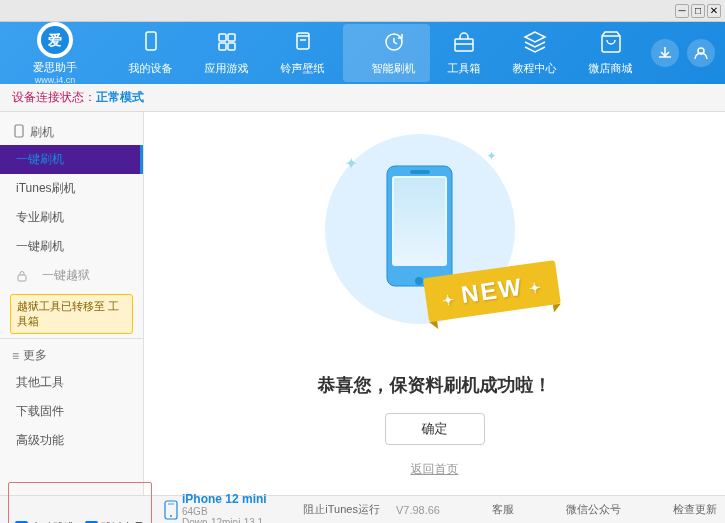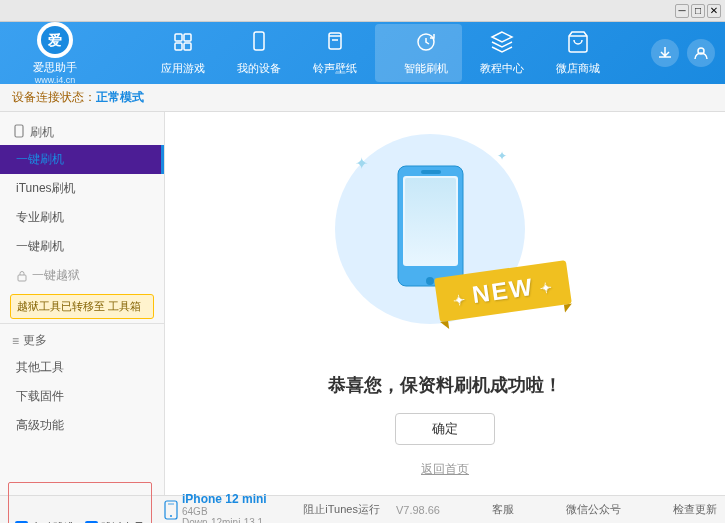--- a/index.html
+++ b/index.html
@@ -73,32 +73,32 @@
 
     
     .status-bar {
       height: 28px;
       background: #f5f5f5;
       border-bottom: 1px solid #ddd;
       display: flex; align-items: center;
       padding: 0 12px;
       font-size: 12px; color: #333;
     }
-    .status-bar span { color: #a16207; }
+    .status-bar span { color: #be185d; }
     .status-bar strong { color: #1a8ae0; font-weight: bold; }
 
     
     .main-layout {
       display: flex;
       height: calc(523px - 22px - 62px - 28px - 28px);
     }
 
     
     .sidebar {
-      width: 165px;
+      width: 144px;
       background: #f8f8f8;
       border-right: 1px solid #e0e0e0;
       overflow-y: auto;
       padding: 8px 0;
     }
     .sidebar-section-title {
       display: flex; align-items: center;
       padding: 4px 12px;
       color: #666; font-size: 12px;
     }
@@ -109,21 +109,21 @@
       font-size: 12px;
     }
     .sidebar-item.active {
       background: #4c1d95;
       color: #1a8ae0;
       border-right: 3px solid #1a8ae0;
     }
     .sidebar-divider { border-top: 1px solid #e0e0e0; margin: 4px 0; }
     .sidebar-locked {
       padding: 6px 16px; color: #999; font-size: 12px;
-      display: flex; align-items: center; gap: 4px;
+      display: flex; align-items: center; gap: 14px;
     }
     .sidebar-warning-box {
       margin: 4px 10px;
       background: #fff3cd;
       border: 1px solid #ffc107;
       border-radius: 3px;
       padding: 4px 6px;
       font-size: 11px; color: #856404;
     }
 
@@ -194,57 +194,67 @@
       </svg>
     </div>
     <div style="color:white;font-size:11px;margin-top:2px">爱思助手</div>
     <div style="color:rgba(255,255,255,0.8);font-size:9px">www.i4.cn</div>
   </div>
 
   <div class="nav-items">
 
     <div class="nav-item">
       <div class="nav-item-icon">
+        <svg width="24" height="24" viewBox="0 0 24 24" fill="white">
+            <rect x="7" y="2" width="10" height="18" rx="2" fill="none" stroke="white" stroke-width="1.5"></rect>
+            <line x1="12" y1="17" x2="12" y2="17" stroke="white" stroke-width="2"></line>
+          </svg>
+      </div>
+      <div class="nav-item-label">我的设备</div>
+    </div>
+    <div class="nav-item">
+      <div class="nav-item-icon">
         <svg width="24" height="24" viewBox="0 0 24 24" fill="none" stroke="white" stroke-width="1.5">
             <rect x="4" y="4" width="7" height="7" rx="1"></rect>
             <rect x="13" y="4" width="7" height="7" rx="1"></rect>
             <rect x="4" y="13" width="7" height="7" rx="1"></rect>
             <rect x="13" y="13" width="7" height="7" rx="1"></rect>
           </svg>
       </div>
       <div class="nav-item-label">应用游戏</div>
     </div>
     <div class="nav-item">
       <div class="nav-item-icon">
-        <svg width="24" height="24" viewBox="0 0 24 24" fill="white">
-            <rect x="7" y="2" width="10" height="18" rx="2" fill="none" stroke="white" stroke-width="1.5"></rect>
-            <line x1="12" y1="17" x2="12" y2="17" stroke="white" stroke-width="2"></line>
-          </svg>
-      </div>
-      <div class="nav-item-label">我的设备</div>
-    </div>
-    <div class="nav-item">
-      <div class="nav-item-icon">
         <svg width="24" height="24" viewBox="0 0 24 24" fill="none" stroke="white" stroke-width="1.5">
             <rect x="6" y="3" width="12" height="16" rx="2"></rect>
             <line x1="6" y1="6" x2="18" y2="6"></line>
             <line x1="9" y1="10" x2="15" y2="10"></line>
           </svg>
       </div>
       <div class="nav-item-label">铃声壁纸</div>
     </div>
     <div class="nav-item active">
       <div class="nav-item-icon">
         <svg width="24" height="24" viewBox="0 0 24 24" fill="none" stroke="white" stroke-width="1.5">
             <circle cx="12" cy="12" r="8"></circle>
             <polyline points="12,8 12,12 15,14"></polyline>
             <path d="M20 4 L20 8 L16 8" stroke="white" stroke-width="1.5"></path>
           </svg>
       </div>
       <div class="nav-item-label">智能刷机</div>
+    </div>
+    <div class="nav-item">
+      <div class="nav-item-icon">
+        <svg width="24" height="24" viewBox="0 0 24 24" fill="none" stroke="white" stroke-width="1.5">
+            <rect x="3" y="9" width="18" height="12" rx="1"></rect>
+            <path d="M8 9V7a4 4 0 0 1 8 0v2"></path>
+            <line x1="3" y1="14" x2="21" y2="14"></line>
+          </svg>
+      </div>
+      <div class="nav-item-label">工具箱</div>
     </div>
     <div class="nav-item">
       <div class="nav-item-icon">
         <svg width="24" height="24" viewBox="0 0 24 24" fill="none" stroke="white" stroke-width="1.5">
             <path d="M12 2L2 7l10 5 10-5-10-5z"></path>
             <path d="M2 17l10 5 10-5"></path>
             <path d="M2 12l10 5 10-5"></path>
           </svg>
       </div>
       <div class="nav-item-label">教程中心</div>

